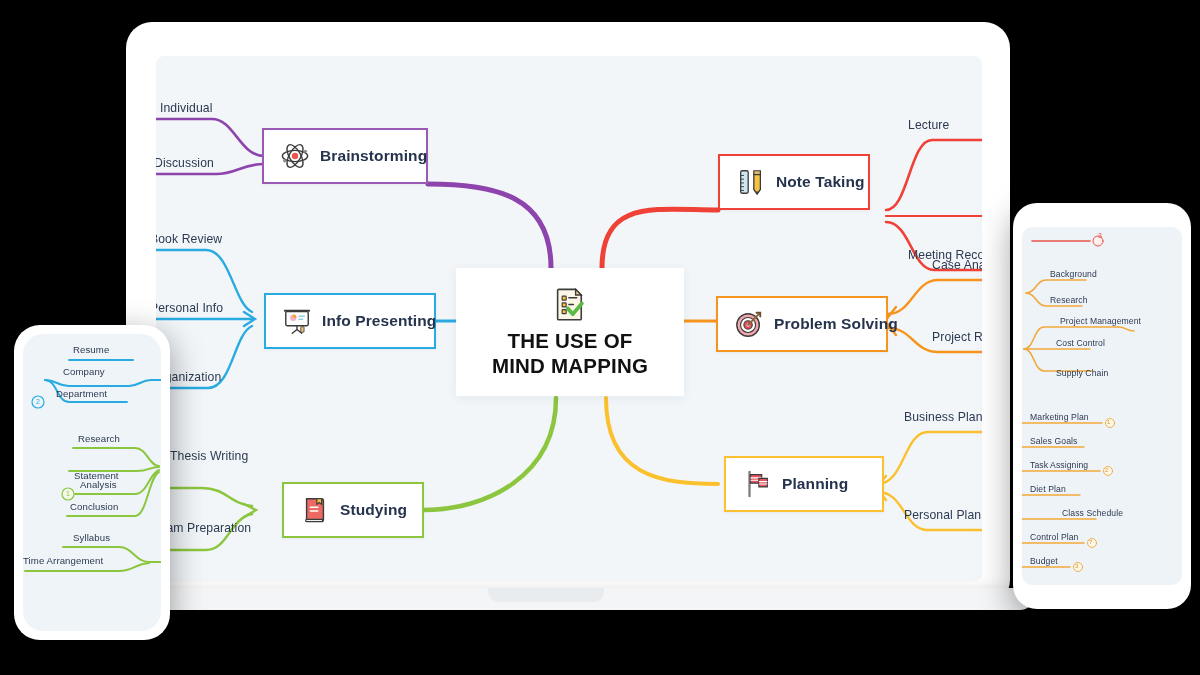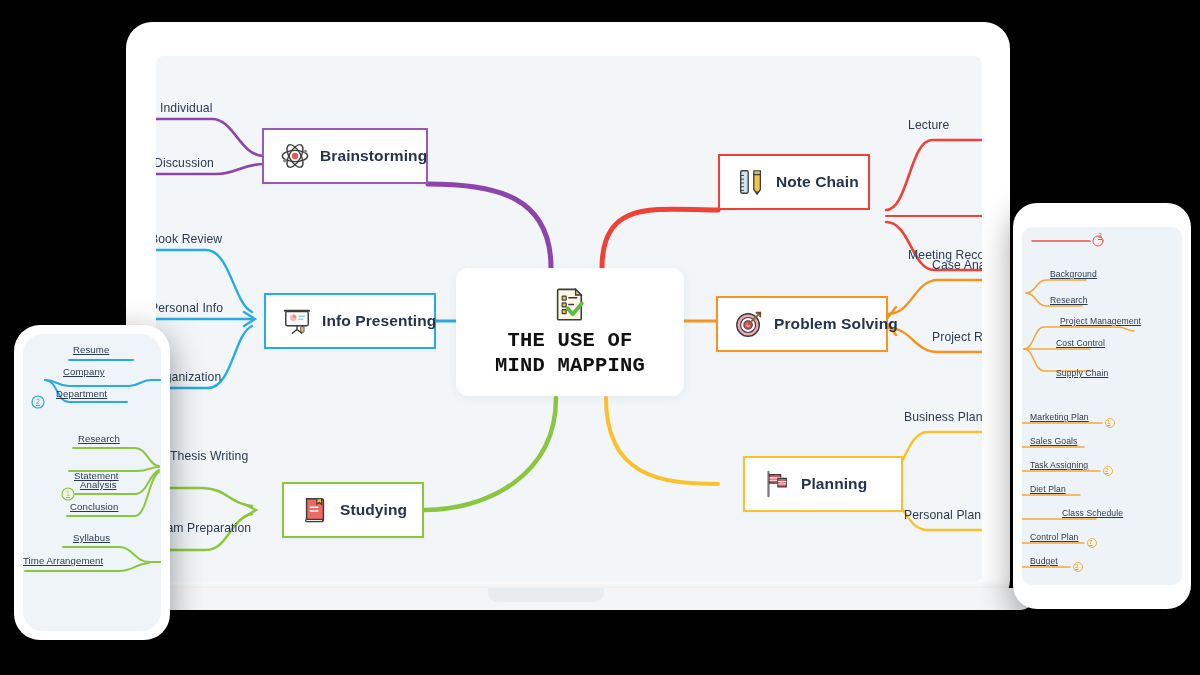--- a/index.html
+++ b/index.html
@@ -60,42 +60,40 @@
     box-shadow:0 1px 3px rgba(30,50,80,.06);
   }
   .node .ico{ width:30px; height:30px; flex:0 0 30px; display:block; }
   .node .lbl{
     font-size:15.5px; font-weight:700; color:#25334d; white-space:nowrap;
     letter-spacing:.1px;
   }
 
   .center-node{
     position:absolute; left:456px; top:268px; width:228px; height:128px;
-    background:#fff; border-radius:12px;
+    background:#fff; border-radius:0;
     display:flex; flex-direction:column; align-items:center;
     justify-content:center; gap:6px;
     box-shadow:0 2px 10px rgba(30,50,80,.07);
-    font-family:Liberation Mono, monospace;
   }
   .center-node .ico{ width:36px; height:36px; }
   .center-title{
     font-size:20.5px; font-weight:900; color:#111111; text-align:center;
     line-height:1.22; letter-spacing:.2px;
   }
 
   .sublabel{
     position:absolute; font-size:12.2px; color:#2b3a52;
     white-space:nowrap; letter-spacing:.1px;
   }
 
   
   .mini{
     position:absolute; white-space:nowrap; letter-spacing:.1px;
     color:#2b3a52;
-    text-decoration:underline;
   }
   .mini-t{ font-size:8.6px; }
   .mini-p{ font-size:9.6px; }
 </style>
 </head>
 <body>
 
 <div id="stage">
 
   <div class="laptop-shell"></div>
@@ -198,36 +196,36 @@
     </div>
 
     <div class="node" style="left:562px; top:98px; border-color:#ef4136; width:152px;">
       <svg class="ico" viewBox="0 0 32 32">
         <rect x="5" y="4" width="8" height="24" rx="1.5" fill="#cfe7f5" stroke="#3b3b3b" stroke-width="1.4"></rect>
         <path d="M5 9 h3.5 M5 13 h3.5 M5 17 h3.5 M5 21 h3.5 M5 25 h3.5" stroke="#3b3b3b" stroke-width="1"></path>
         <path d="M19 8 h7 v16 l-3.5 5 l-3.5 -5 Z" fill="#f5c243" stroke="#3b3b3b" stroke-width="1.4"></path>
         <path d="M19 4 h7 v4 h-7 Z" fill="#e2ba62" stroke="#3b3b3b" stroke-width="1.3"></path>
         <path d="M21 26 l1.5 2.6 l1.5 -2.6 Z" fill="#3b3b3b"></path>
       </svg>
-      <span class="lbl">Note Chain</span>
+      <span class="lbl">Note Taking</span>
     </div>
 
     <div class="node" style="left:560px; top:240px; border-color:#f7941e; width:172px;">
       <svg class="ico" viewBox="0 0 32 32">
         <circle cx="15" cy="17" r="12" fill="#f0a7ad" stroke="#3b3b3b" stroke-width="1.5"></circle>
         <circle cx="15" cy="17" r="8" fill="#ffffff" stroke="#3b3b3b" stroke-width="1.2"></circle>
         <circle cx="15" cy="17" r="4.5" fill="#e0515b" stroke="#3b3b3b" stroke-width="1.1"></circle>
         <circle cx="15" cy="17" r="1.6" fill="#ffffff"></circle>
         <path d="M15 17 L27 5" stroke="#8c6239" stroke-width="2" stroke-linecap="round"></path>
         <path d="M24 4 l4 0 l0 4" stroke="#6d4c2f" stroke-width="2" fill="none" stroke-linecap="round"></path>
       </svg>
       <span class="lbl">Problem Solving</span>
     </div>
 
-    <div class="node" style="left:587px; top:400px; border-color:#fbc02d; width:160px;">
+    <div class="node" style="left:568px; top:400px; border-color:#fbc02d; width:160px;">
       <svg class="ico" viewBox="0 0 32 32">
         <path d="M8 3 v26" stroke="#7a7a7a" stroke-width="2.4" stroke-linecap="round"></path>
         <path d="M9 6 h12 v9 h-12 Z" fill="#e8555f" stroke="#3b3b3b" stroke-width="1.3"></path>
         <path d="M9 9.5 h12 M9 12 h12" stroke="#ffffff" stroke-width="1.2"></path>
         <path d="M18 10 h9 v9 h-9 Z" fill="#e8555f" stroke="#3b3b3b" stroke-width="1.3"></path>
         <path d="M18 13.5 h9 M18 16 h9" stroke="#ffffff" stroke-width="1.2"></path>
       </svg>
       <span class="lbl">Planning</span>
     </div>
 

